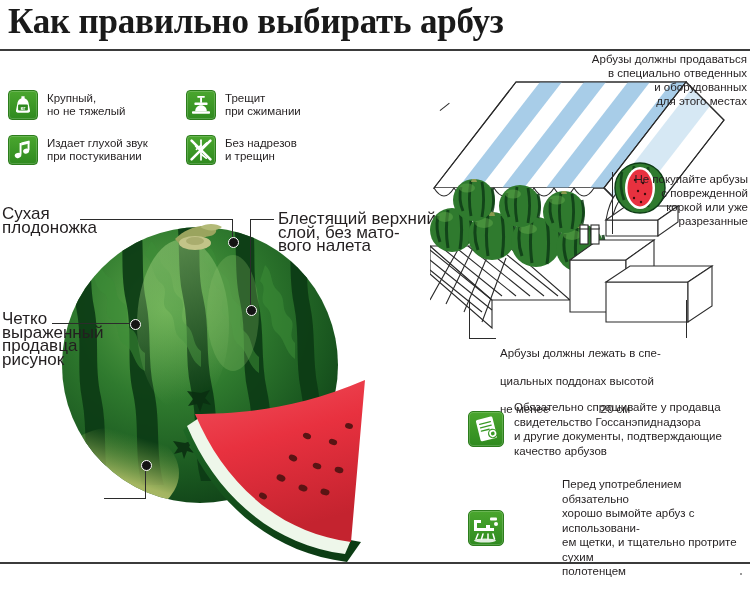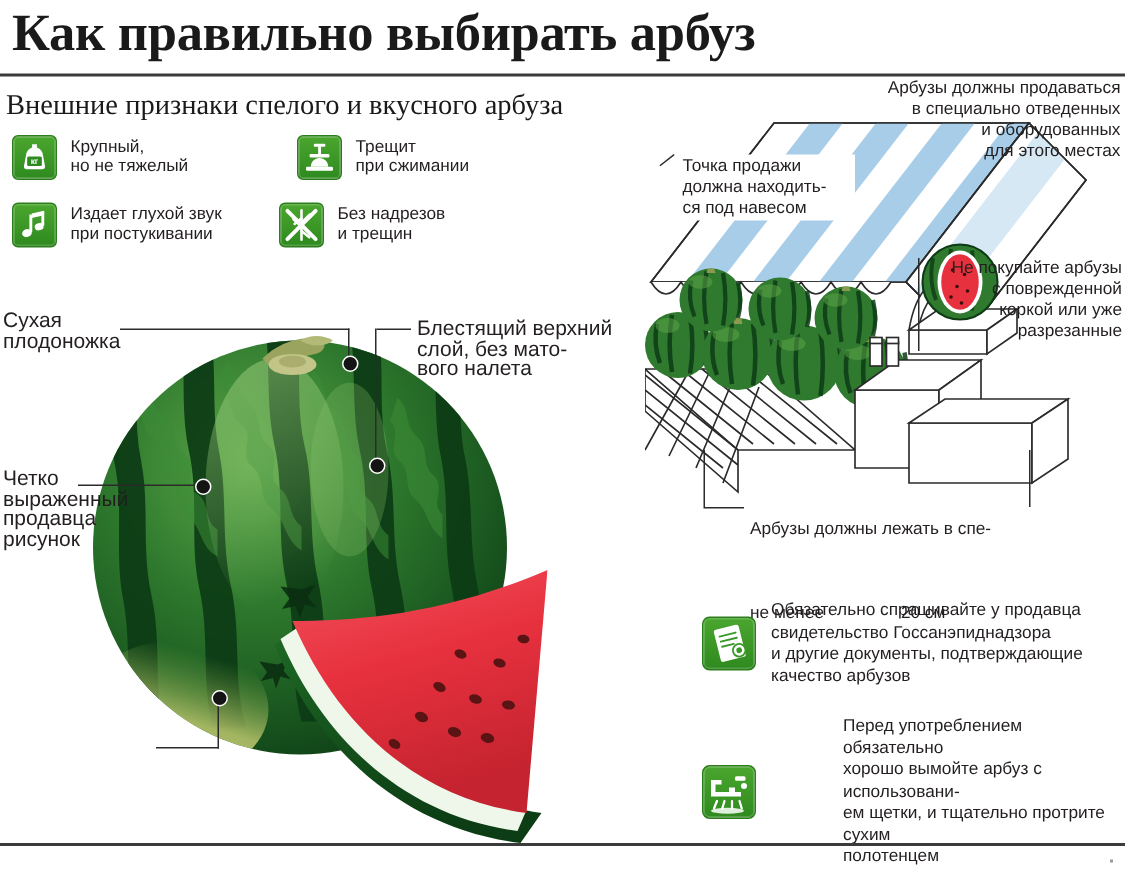--- a/index.html
+++ b/index.html
@@ -44,21 +44,21 @@
     flex:none;position:relative;
     box-shadow:inset 0 0 0 1px rgba(255,255,255,.18);
   }
   .gbox.lg{width:34px;height:34px;border-radius:5px;}
   .gbox svg{position:absolute;left:0;top:0;}
   .feat-text{
     margin-left:9px;font-size:11.5px;line-height:13.5px;color:#231f20;white-space:pre-line;
   }
 
   
-  .callout{position:absolute;font-size:14px;line-height:13.5px;color:#231f20;white-space:pre-line;}
+  .callout{position:absolute;font-size:17px;line-height:13.5px;color:#231f20;white-space:pre-line;}
 
   
   .lline{position:absolute;background:#2b2b2b;}
   .ldot{position:absolute;width:9px;height:9px;border-radius:50%;background:#141414;border:1.5px solid #ffffff;}
 
   
   .rtext{position:absolute;font-size:11.5px;line-height:14px;color:#231f20;white-space:pre-line;}
   .rtext.r{text-align:right;}
   .boxed{
     background:#ffffff;padding:1px 3px;
@@ -74,35 +74,34 @@
   .wm-main{position:absolute;left:55px;top:205px;width:300px;height:320px;}
   .slice{position:absolute;left:175px;top:370px;width:190px;height:195px;}
 </style>
 </head>
 <body>
 
 <div id="root">
 
   <div class="title">Как правильно выбирать арбуз</div>
   <div class="title-rule"></div>
-  <div class="subtitle">Внешние признаки спелого и вкусного арбуза</div>
 
   <div class="feat" style="left:8px;top:90px;">
     <div class="gbox">
       <svg width="28" height="28" viewBox="0 0 28 28">
         <path d="M12.4 5.2h3.2v2.1c1.9.7 3.3 2.1 3.8 3.9l1.6 8.4c.25 1.3-.6 2.2-1.9 2.2H8.9c-1.3 0-2.15-.9-1.9-2.2l1.6-8.4c.5-1.8 1.9-3.2 3.8-3.9V5.2z" fill="#ffffff"></path>
         <rect x="9.1" y="13.4" width="9.8" height="6.2" rx="1" fill="#2f8a1f"></rect>
         <text x="14" y="18.5" font-family="Liberation Sans, sans-serif" font-size="5.6" font-weight="700" fill="#ffffff" text-anchor="middle">кг</text>
       </svg>
     </div>
     <div class="feat-text">Крупный,
 но не тяжелый</div>
   </div>
 
-  <div class="feat" style="left:186px;top:90px;margin-left:12px;">
+  <div class="feat" style="left:186px;top:90px;">
     <div class="gbox">
       <svg width="28" height="28" viewBox="0 0 28 28">
         <rect x="5" y="20.2" width="18" height="2.6" rx="0.8" fill="#ffffff"></rect>
         <path d="M8.2 20.2c0-3.4 2.6-5.9 5.8-5.9s5.8 2.5 5.8 5.9z" fill="#ffffff"></path>
         <rect x="7.4" y="11.6" width="13.2" height="2.4" rx="0.8" fill="#ffffff"></rect>
         <rect x="13.1" y="6.4" width="1.9" height="5.4" fill="#ffffff"></rect>
         <rect x="10.2" y="4.9" width="7.7" height="1.9" rx="0.8" fill="#ffffff"></rect>
       </svg>
     </div>
     <div class="feat-text">Трещит
@@ -410,34 +409,31 @@
       <polygon points="176,222 200,206 282,206 258,222" class="lnw" fill="#f4f4f4"></polygon>
       <polygon points="258,222 282,206 282,246 258,262" class="lnw" fill="#e6e6e6"></polygon>
     </g>
   </svg>
 
   <div class="rtext r" style="left:555px;top:52px;width:192px;">Арбузы должны продаваться
 в специально отведенных
 и оборудованных
 для этого местах</div>
 
-  <div class="rtext boxed" style="left:452px;top:103px;width:112px;">Точка продажи
-должна находить-
-ся под навесом</div>
   <div class="lline" style="left:440px;top:110px;width:12px;height:1.2px;transform:rotate(-38deg);transform-origin:left center;"></div>
 
   <div class="rtext r" style="left:618px;top:172px;width:130px;">Не покупайте арбузы
 с поврежденной
 коркой или уже
 разрезанные</div>
   <div class="lline" style="left:612px;top:172px;width:1.2px;height:62px;"></div>
 
   <div class="rtext" style="left:500px;top:332px;width:180px;">
     <span>Арбузы должны лежать в спе-</span><br>
-    <br>
+    <span>циальных поддонах высотой</span><br>
     <span>не менее </span><span class="bold">20 см</span>
   </div>
   <div class="lline" style="left:470px;top:338px;width:26px;height:1.2px;"></div>
   <div class="lline" style="left:469px;top:300px;width:1.2px;height:39px;"></div>
   <div class="lline" style="left:686px;top:300px;width:1.2px;height:38px;"></div>
 
   <div class="brblock" style="left:468px;top:400px;width:280px;">
     <div class="gbox lg">
       <svg width="34" height="34" viewBox="0 0 34 34">
         <g transform="rotate(-14 17 17)">

